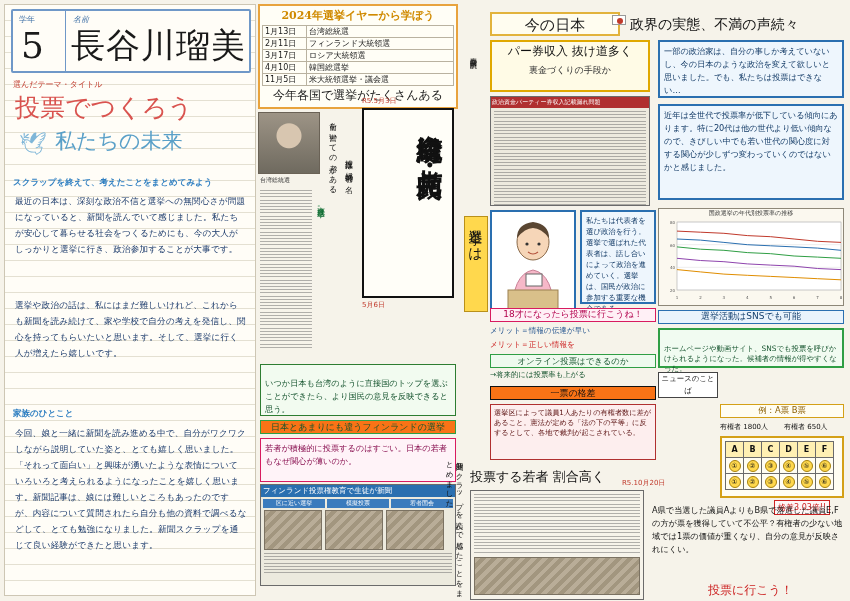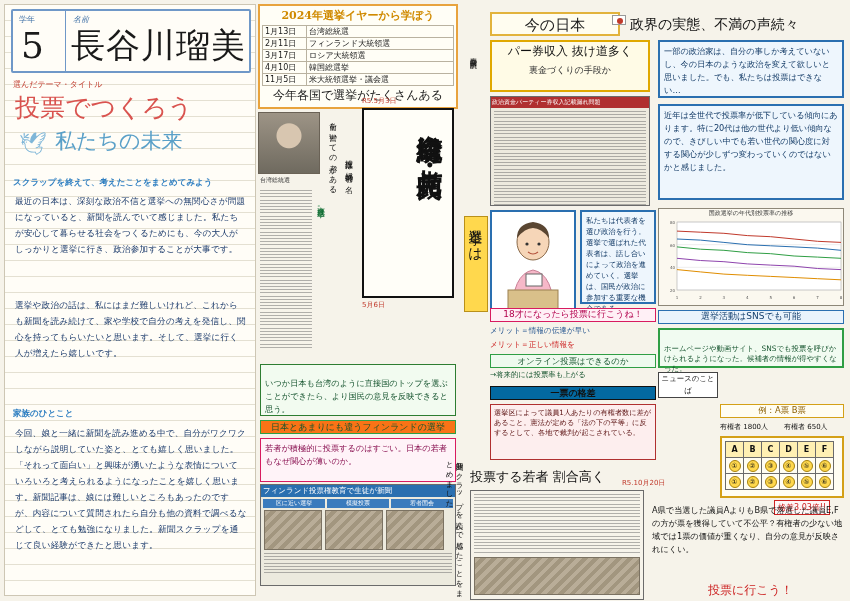--- a/index.html
+++ b/index.html
@@ -376,21 +376,21 @@
     <div class="box" style="left:196px; top:298px; width:186px; height:14px; border:1.5px solid #2a6fb0; background:#e9f3fc; font-size:9px; color:#14406e; text-align:center; line-height:11px;">選挙活動はSNSでも可能</div>
     <div class="greenbox" style="left:196px; top:316px; width:186px; height:40px; font-size:7.4px; line-height:10px;">ホームページや動画サイト、SNSでも投票を呼びかけられるようになった。候補者の情報が得やすくなった。</div>
 
     <div class="box" style="left:28px; top:314px; width:166px; height:12px; font-size:7.6px; color:#1d4f8c;">メリット＝情報の伝達が早い</div>
     <div class="box" style="left:28px; top:328px; width:166px; height:12px; font-size:7.6px; color:#cc2222;">メリット＝正しい情報を</div>
     <div class="box" style="left:28px; top:342px; width:166px; height:14px; border:1.5px solid #2f9e44; background:#eefaee; font-size:8.4px; color:#14532d; text-align:center; line-height:12px;">オンライン投票はできるのか</div>
     <div class="box" style="left:28px; top:358px; width:166px; height:12px; font-size:7.4px; color:#14532d;">→将来的には投票率も上がる</div>
 
     <div class="box" style="left:196px; top:360px; width:60px; height:26px; border:1.5px solid #444; background:#fff; font-size:7.4px; color:#111; text-align:center; line-height:12px;">ニュースのことば</div>
 
-    <div class="box" style="left:28px; top:374px; width:166px; height:14px; border:1.5px solid #111; background:#0369a1; font-size:9px; color:#111; text-align:center; line-height:12px;font-weight:bold;">一票の格差</div>
+    <div class="box" style="left:28px; top:374px; width:166px; height:14px; border:1.5px solid #111; background:#f97316; font-size:9px; color:#111; text-align:center; line-height:12px;">一票の格差</div>
     <div class="box" style="left:28px; top:392px; width:166px; height:56px; border:1px solid #b03030; background:#fdeeee; font-size:7.2px; line-height:10px; color:#5a1010; padding:3px;">選挙区によって議員1人あたりの有権者数に差があること。憲法が定める「法の下の平等」に反するとして、各地で裁判が起こされている。</div>
 
     <div class="ballot" style="left:258px; top:392px; width:124px; height:14px; border-width:1.5px; font-size:8.4px; color:#8a5d00; text-align:center; line-height:11px;">例：A票   B票</div>
     <div class="box" style="left:258px; top:410px; width:60px; height:12px; font-size:7px; color:#111;">有権者 1800人</div>
     <div class="box" style="left:322px; top:410px; width:60px; height:12px; font-size:7px; color:#111;">有権者 650人</div>
     <div class="ballot" style="left:258px; top:424px; width:124px; height:62px; padding:3px;">
       <table class="bal">
         <tbody id="bal-body">
             <tr>
               <td class="hdr">A</td>

